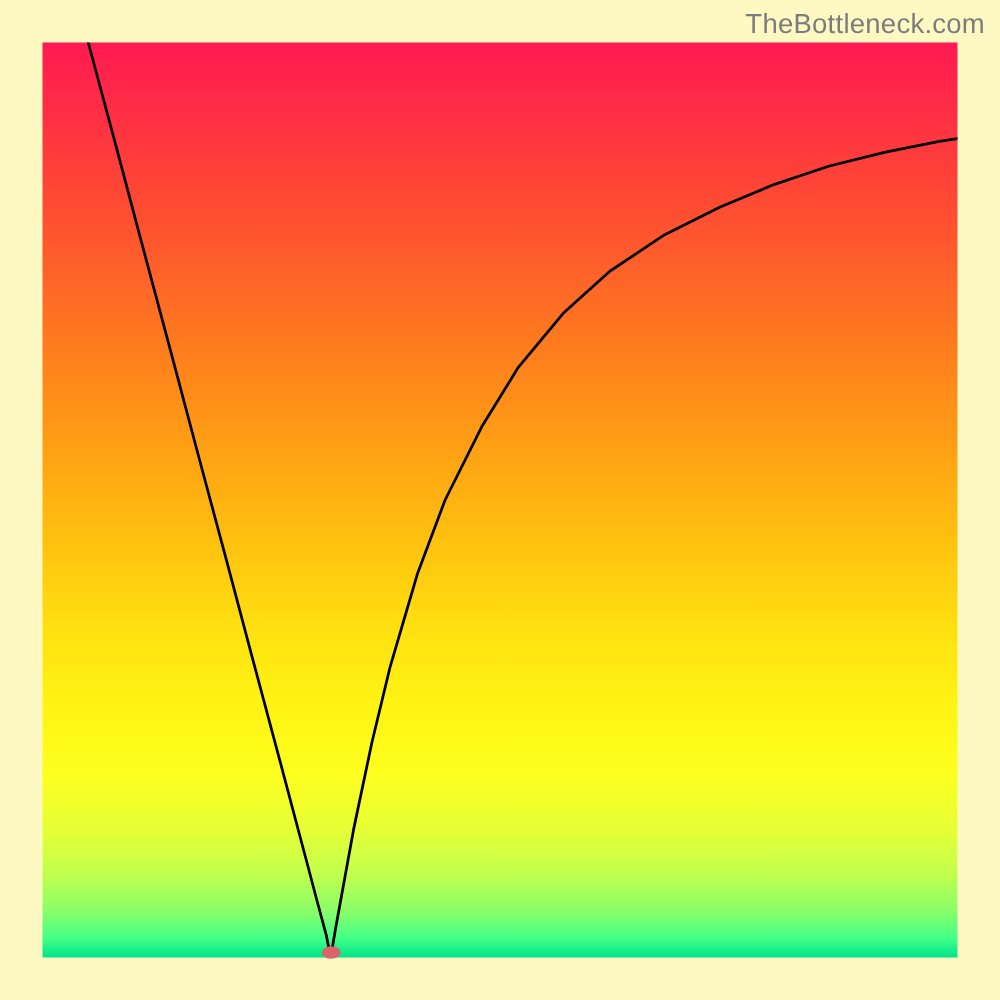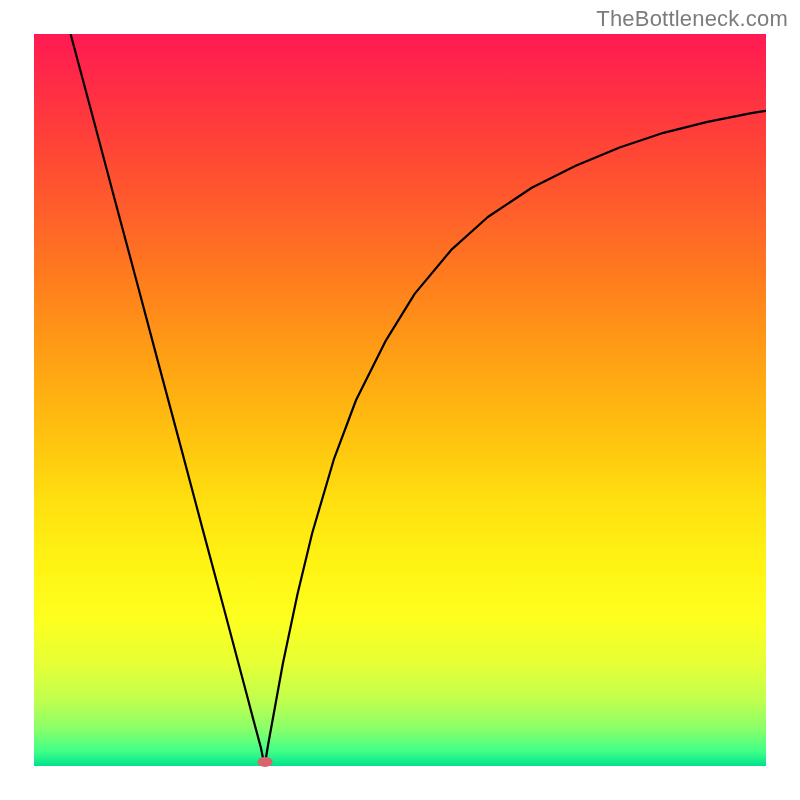--- a/index.html
+++ b/index.html
@@ -10,21 +10,21 @@
     background: #000000;
     overflow: hidden;
     font-family: Arial, Helvetica, sans-serif;
   }
   .frame {
     position: absolute;
     left: 0;
     top: 0;
     width: 800px;
     height: 800px;
-    background: #ffffff;
+    background: #fef9c3;
   }
   .plot-area {
     position: absolute;
     left: 34px;
     top: 34px;
     width: 732px;
     height: 732px;
     
     background: linear-gradient(to bottom,
       #ff1a52 0%,

